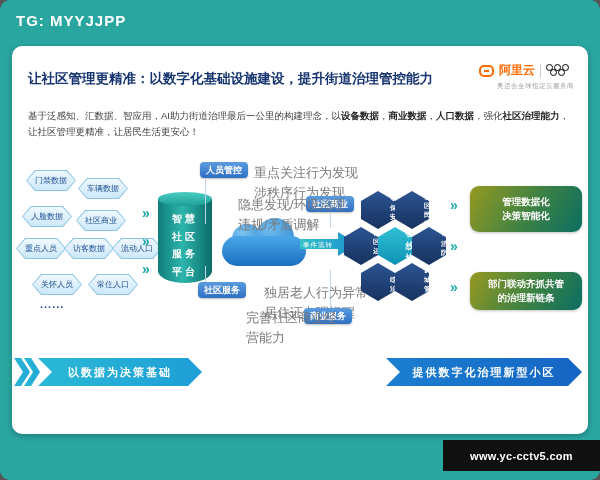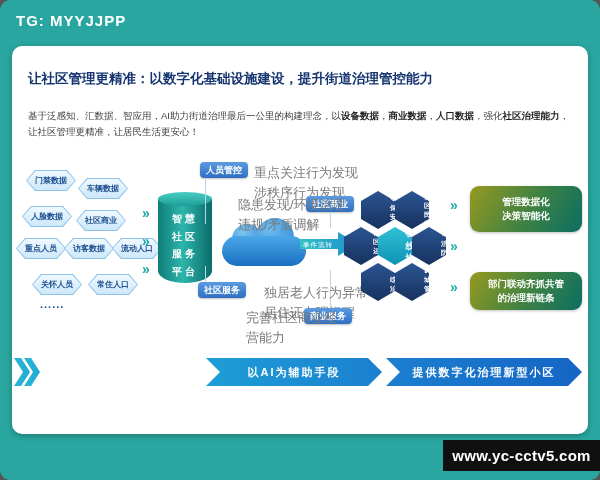--- a/index.html
+++ b/index.html
@@ -25,21 +25,21 @@
   .rings b{position:absolute;width:7px;height:7px;border-radius:50%;border:1.2px solid;background:transparent;}
   .r1{left:0;top:0;border-color:#0085c7;} .r2{left:8px;top:0;border-color:#222;} .r3{left:16px;top:0;border-color:#df0024;}
   .r4{left:4px;top:5px;border-color:#f4c300;} .r5{left:12px;top:5px;border-color:#009f3d;}
   .logo-tag{margin-top:3px;font-size:6.5px;color:#9a9a9a;letter-spacing:.5px;}
   
   .intro{position:absolute;left:16px;top:62px;width:550px;font-size:9.5px;color:#3c3c3c;line-height:1.65;}
   .intro b{color:#222;text-align:center;}
   
   .hx{position:absolute;width:50px;height:21px;background:#8cc3e8;display:flex;align-items:center;justify-content:center;
       clip-path:polygon(9px 0,41px 0,50px 10.5px,41px 21px,9px 21px,0 10.5px);}
-  .hx .in{width:48px;height:19px;display:flex;align-items:center;justify-content:center;font-size:8px;font-weight:bold;color:#1d4f8f;
+  .hx .in{width:48px;height:19px;display:flex;align-items:center;justify-content:center;font-size:8px;font-weight:normal;color:#1d4f8f;
       background:linear-gradient(180deg,#f0f9ff,#cde8f9);
       clip-path:polygon(8.6px 0,39.4px 0,48px 9.5px,39.4px 19px,8.6px 19px,0 9.5px);}
   .hx1{left:14px;top:124px}.hx2{left:66px;top:132px}.hx3{left:10px;top:160px}.hx4{left:64px;top:164px}
   .hx5{left:4px;top:192px}.hx6{left:52px;top:192px}.hx7{left:100px;top:192px}.hx8{left:20px;top:228px}.hx9{left:76px;top:228px}
   .dots{position:absolute;left:28px;top:252px;font-size:11px;font-weight:bold;color:#1d4f8f;letter-spacing:1px;}
   
   .feed{position:absolute;left:130px;color:#1aa9a4;font-size:14px;font-weight:bold;line-height:1;}
   .f1{top:160px}.f2{top:188px}.f3{top:216px}
   
   .cyl{position:absolute;left:146px;top:146px;width:54px;height:98px;}
@@ -89,33 +89,50 @@
         clip-path:polygon(0 0,7px 0,16px 14px,7px 28px,0 28px,9px 14px);}
   .lead1{left:2px}.lead2{left:12px}
   .ban{position:absolute;top:312px;height:28px;color:#fff;font-size:11px;font-weight:bold;letter-spacing:2px;
        display:flex;align-items:center;justify-content:center;
        clip-path:polygon(0 0,calc(100% - 14px) 0,100% 50%,calc(100% - 14px) 100%,0 100%,14px 50%);}
   .ban1{left:26px;width:164px;background:linear-gradient(90deg,#2bb9d6,#1e9ed6);}
   .ban2{left:194px;width:176px;background:linear-gradient(90deg,#1e9ed6,#1b7fd0);}
   .ban3{left:374px;width:196px;background:linear-gradient(90deg,#1b7fd0,#1565c4);}
   
   .footer{position:absolute;left:443px;top:440px;width:157px;height:31px;background:#101010;color:#fff;
-        display:flex;align-items:center;justify-content:center;font-size:15px;font-weight:bold;letter-spacing:.3px;}
+        display:flex;align-items:center;justify-content:center;font-size:11px;font-weight:bold;letter-spacing:.3px;}
 </style>
 </head>
 <body>
 
 <div class="stage">
 
   <div class="tg-badge">TG: MYYJJPP</div>
 
   <div class="card">
 
     <div class="title">让社区管理更精准：以数字化基础设施建设，提升街道治理管控能力</div>
 
+    <div class="logo">
+      <div class="logo-row">
+        <span class="ali-mark">
+            <i></i>
+          </span>
+        <span class="ali-name">阿里云</span>
+        <span class="logo-div"></span>
+        <span class="rings">
+          <b class="r1"></b>
+            <b class="r2"></b>
+            <b class="r3"></b>
+            <b class="r4"></b>
+            <b class="r5"></b>
+        </span>
+      </div>
+      <div class="logo-tag">奥运会全球指定云服务商</div>
+    </div>
 
     <div class="intro"><span>基于泛感知、汇数据、智应用，AI助力街道治理最后一公里的构建理念，以</span><b>设备数据</b><span>，</span><b>商业数据</b><span>，</span><b>人口数据</b><span>，强化</span><b>社区治理能力</b><span>，让社区管理更精准，让居民生活更安心！</span></div>
 
     <div class="hx hx1">
         <div class="in">门禁数据</div>
       </div>
     <div class="hx hx2">
         <div class="in">车辆数据</div>
       </div>
     <div class="hx hx3">
@@ -230,20 +247,20 @@
     <div class="tochev t2">»</div>
     <div class="tochev t3">»</div>
 
     <div class="outcome o1 pre">管理数据化
 决策智能化</div>
     <div class="outcome o3 pre">部门联动齐抓共管
 的治理新链条</div>
 
     <div class="lead lead1"></div>
     <div class="lead lead2"></div>
-    <div class="ban ban2">以AI为辅助手段</div>
+    <div class="ban ban1">以数据为决策基础</div>
     <div class="ban ban3">提供数字化治理新型小区</div>
 
   </div>
 
   <div class="footer">www.yc-cctv5.com</div>
 
 </div>
 
 </body></html>

